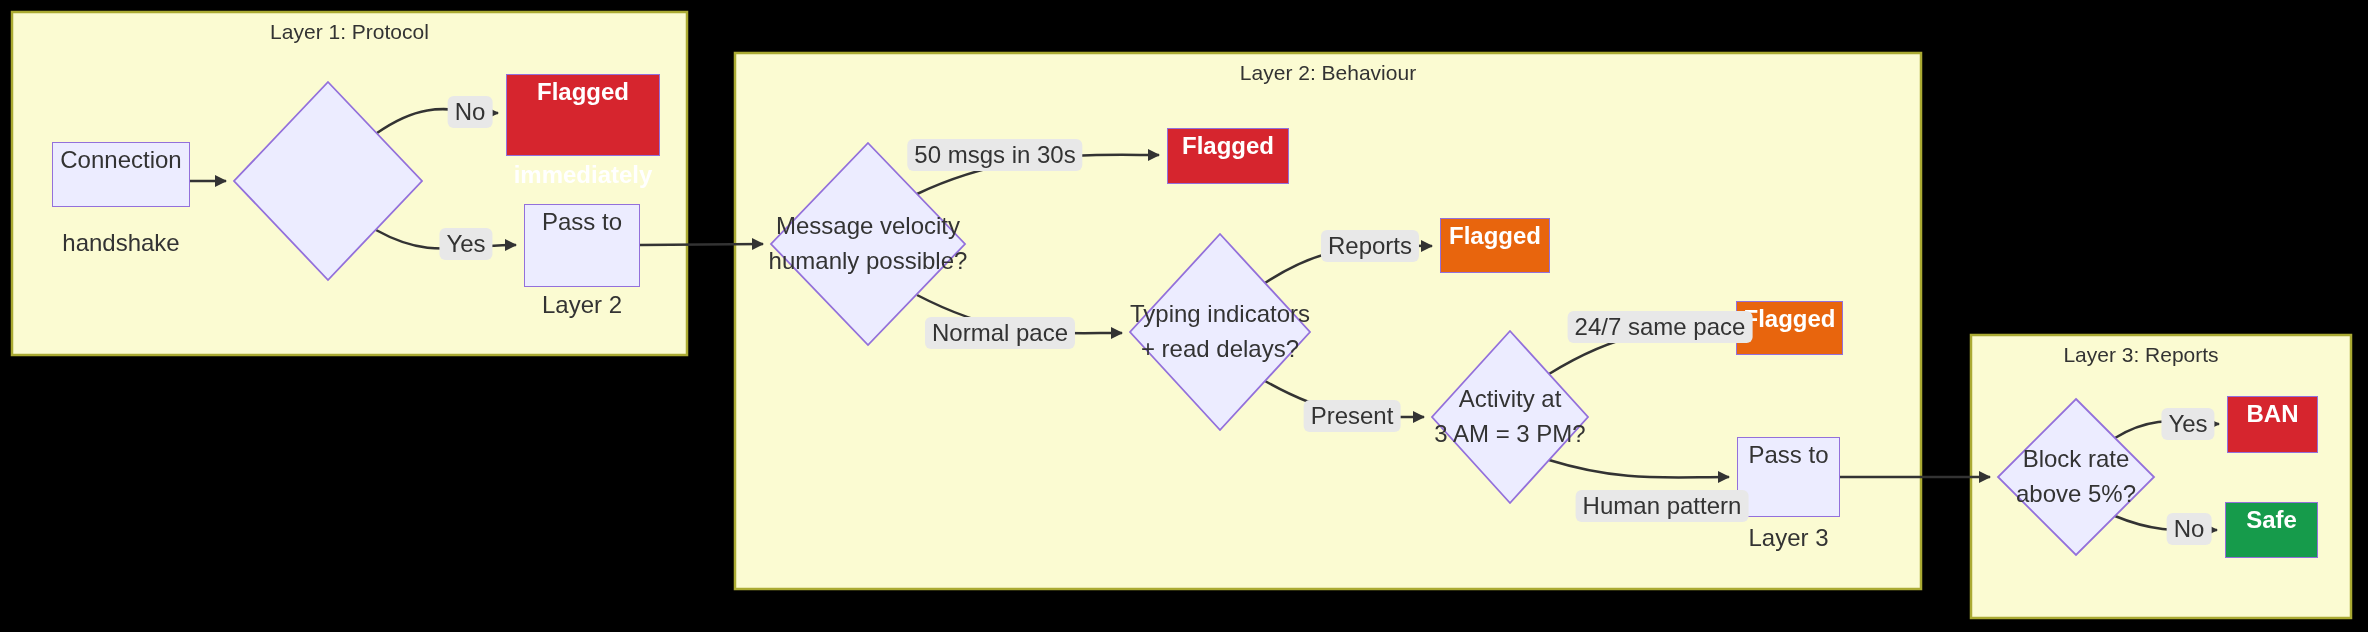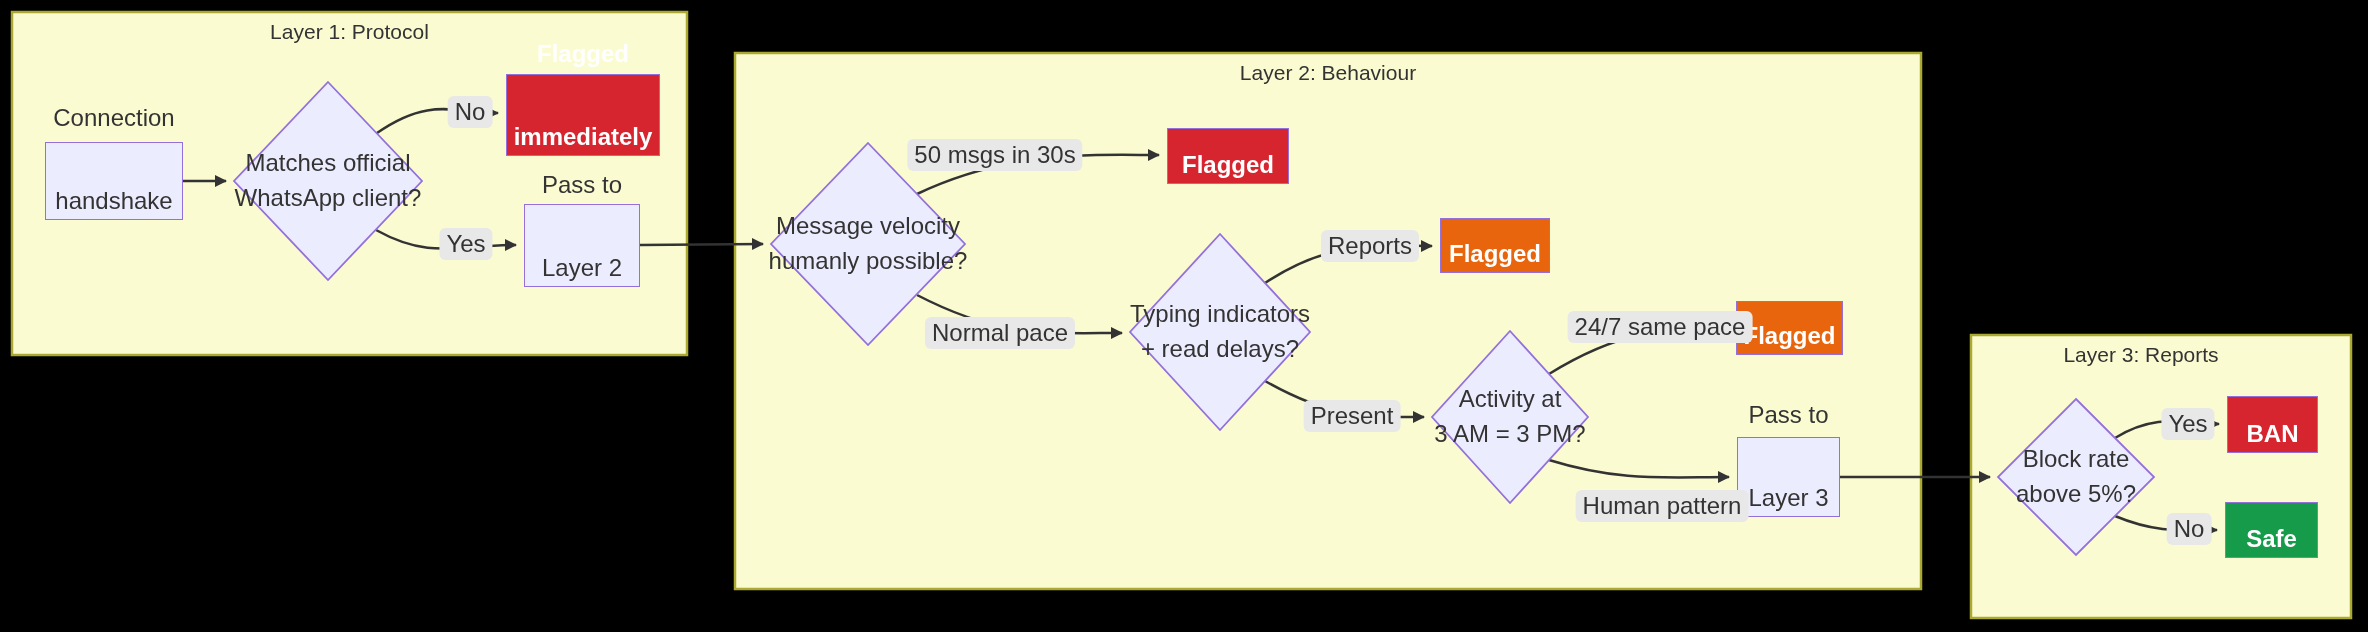--- a/index.html
+++ b/index.html
@@ -9,21 +9,21 @@
     font-family:"Liberation Sans","DejaVu Sans",sans-serif;
     color:var(--c-text,#333);
   }
   svg.layer{position:absolute;left:0;top:0;width:2368px;height:632px;}
   .sg-box{fill:var(--c-subgraph_fill,#fbfbd2);stroke:var(--c-subgraph_border,#aaaa33);stroke-width:2.5;}
   .edge{fill:none;stroke:var(--c-edge,#333);stroke-width:2.5;}
   #arrowhead path{fill:var(--c-edge,#333);}
   .diamond{fill:var(--c-node_fill,#ececff);stroke:var(--c-node_border,#9370db);stroke-width:1.8;}
   .sg-title{position:absolute;text-align:center;font-size:21px;color:var(--c-text,#333);}
   .node{
-    position:absolute;display:flex;flex-direction:column;align-items:center;justify-content:flex-end;
+    position:absolute;display:flex;flex-direction:column;align-items:center;justify-content:space-between;
     background:var(--c-node_fill,#ececff);border:1.8px solid var(--c-node_border,#9370db);
     font-size:24px;line-height:1.45;text-align:center;white-space:nowrap;box-sizing:border-box;gap:48px;
   }
   .dtext{
     position:absolute;display:flex;flex-direction:column;align-items:center;justify-content:center;
     font-size:24px;line-height:1.45;text-align:center;white-space:nowrap;
   }
   .result{color:var(--c-result_text,#fff);font-weight:700;}
   .res-red{background:var(--c-red,#d6252e);}
   .res-orange{background:var(--c-orange,#e8650d);}
@@ -67,21 +67,21 @@
     <polygon class="diamond" points="868,143 965,244 868,345 771,244"></polygon>
     <polygon class="diamond" points="1220,234 1310,332 1220,430 1130,332"></polygon>
     <polygon class="diamond" points="1510,331 1588,417 1510,503 1432,417"></polygon>
     <polygon class="diamond" points="2076,399 2154,477 2076,555 1998,477"></polygon>
   </svg>
 
   <div class="sg-title" style="left:12px;top:20px;width:675px;">Layer 1: Protocol</div>
   <div class="sg-title" style="left:735px;top:61px;width:1186px;">Layer 2: Behaviour</div>
   <div class="sg-title" style="left:1971px;top:343px;width:340px;">Layer 3: Reports</div>
 
-  <div class="node" style="left:45px;top:142px;width:138px;height:78px;">
+  <div class="node" style="left:52px;top:142px;width:138px;height:65px;">
     <span>Connection</span>
     <span>handshake</span>
   </div>
 
   <div class="node result res-red" style="left:506px;top:74px;width:154px;height:82px;">
     <span>Flagged</span>
     <span>immediately</span>
   </div>
 
   <div class="node" style="left:524px;top:204px;width:116px;height:83px;">
@@ -107,24 +107,20 @@
   </div>
 
   <div class="node result res-red" style="left:2227px;top:396px;width:91px;height:57px;">
     <span>BAN</span>
   </div>
 
   <div class="node result res-green" style="left:2225px;top:502px;width:93px;height:56px;">
     <span>Safe</span>
   </div>
 
-  <div class="dtext" style="left:218px;top:139px;width:220px;height:84px;">
-    <span>Matches official</span>
-    <span>WhatsApp client?</span>
-  </div>
   <div class="dtext" style="left:748px;top:202px;width:240px;height:84px;">
     <span>Message velocity</span>
     <span>humanly possible?</span>
   </div>
   <div class="dtext" style="left:1100px;top:290px;width:240px;height:84px;">
     <span>Typing indicators</span>
     <span>+ read delays?</span>
   </div>
   <div class="dtext" style="left:1410px;top:375px;width:200px;height:84px;">
     <span>Activity at</span>

